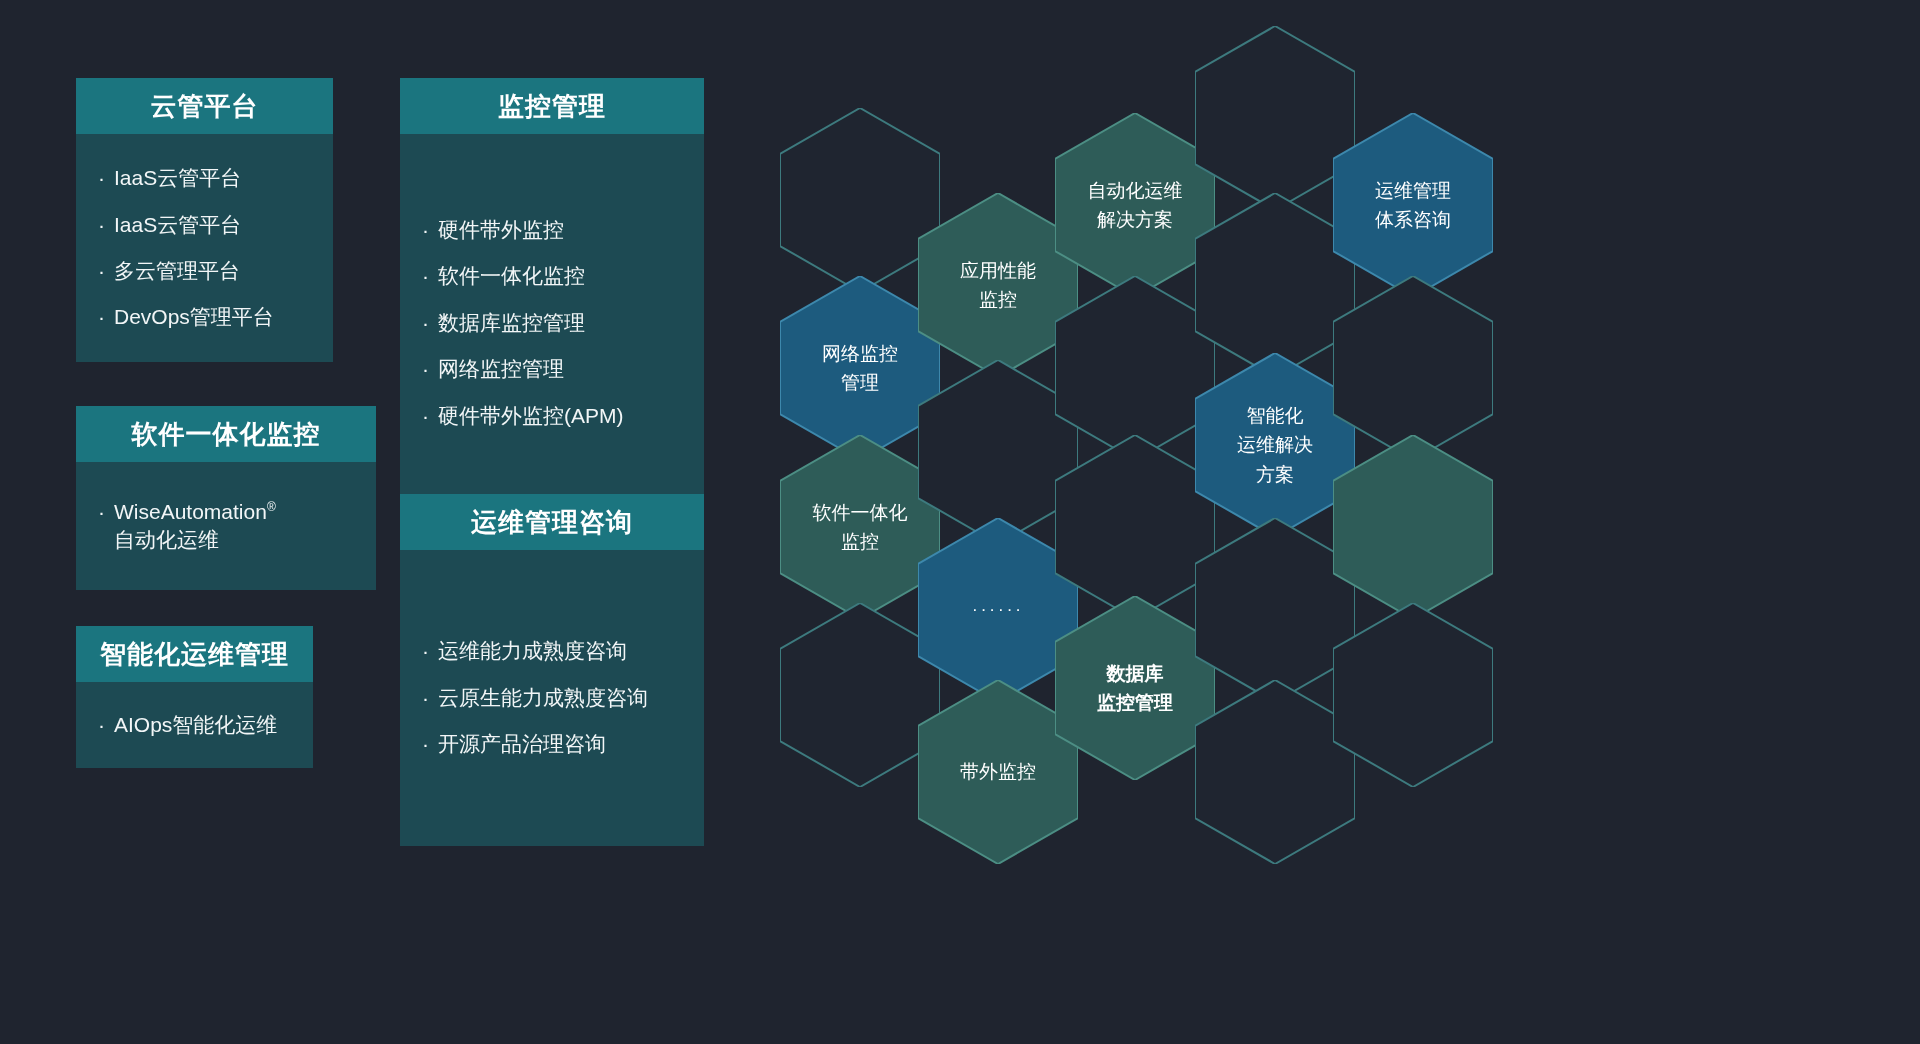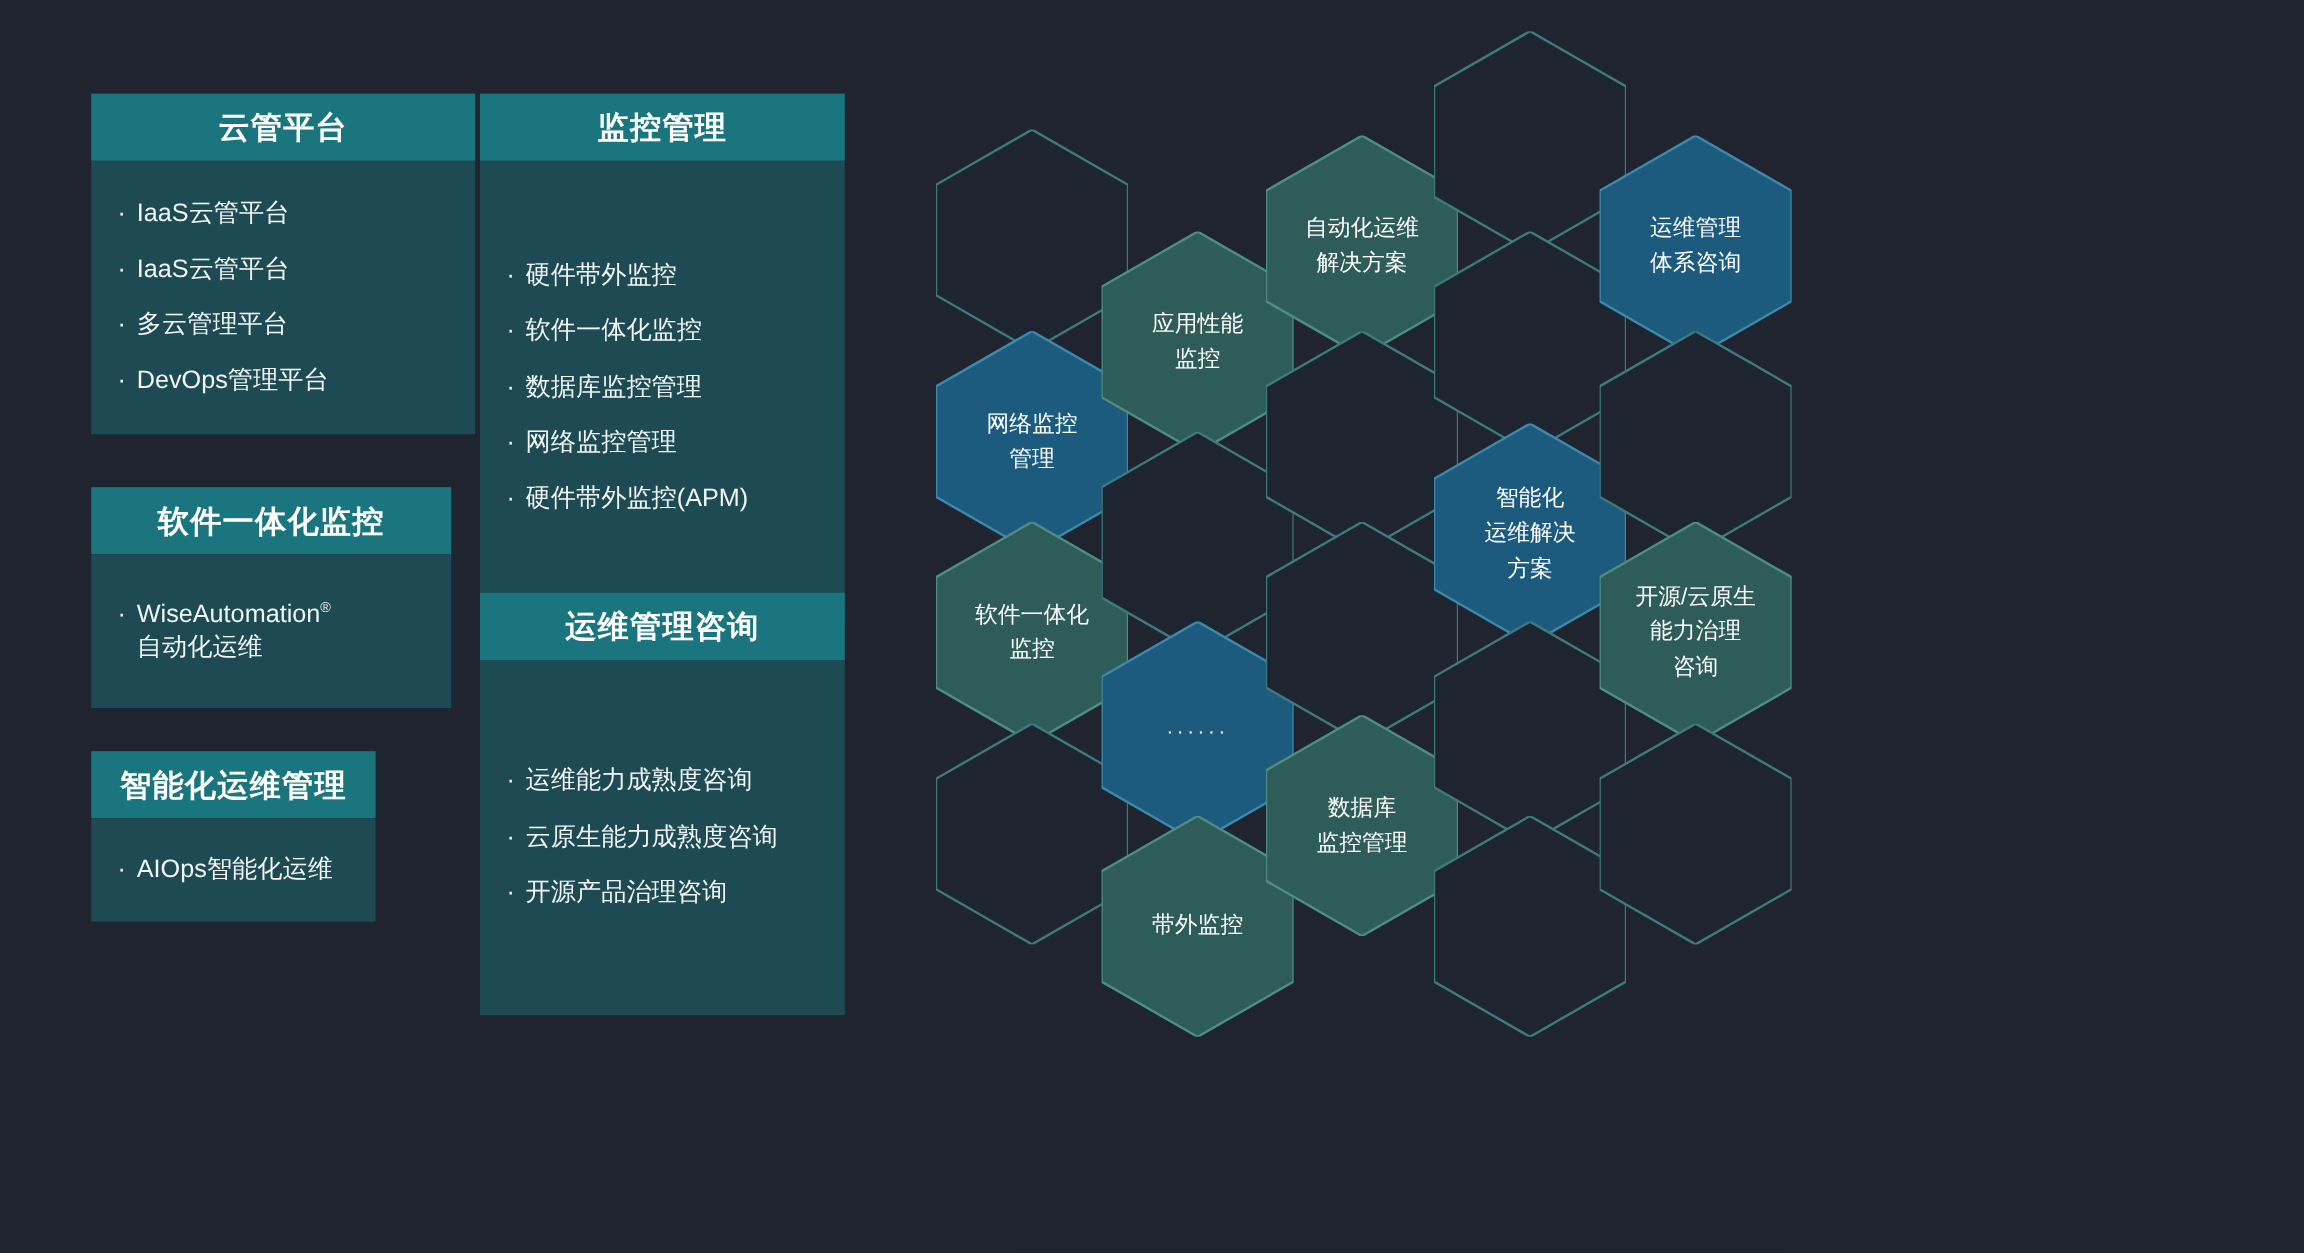--- a/index.html
+++ b/index.html
@@ -65,21 +65,21 @@
     width: 16px;
     text-align: left;
     color: #f2f6f7;
     font-size: 21px;
     line-height: 1.35;
   }
   .bullet-text { flex: 1 1 auto; }
   .bullet-text sup { font-size: 12px; vertical-align: super; }
 
   
-  #card-cloud       { left: 76px;  top: 78px;  width: 320px; border-radius: 20px; }
+  #card-cloud       { left: 76px;  top: 78px;  width: 257px; border-radius: 20px; }
   #card-cloud .card-body  { height: 228px; }
 
   #card-auto        { left: 76px;  top: 406px; width: 300px; }
   #card-auto .card-body   { height: 128px; }
 
   #card-aiops       { left: 76px;  top: 626px; width: 237px; }
   #card-aiops .card-body  { height: 86px; }
 
   #card-monitor     { left: 400px; top: 78px;  width: 304px; }
   #card-monitor .card-body { height: 378px; }
@@ -271,21 +271,21 @@
       <div class="hex" style="left: 375px; top: 368px;">
         <svg viewBox="0 0 160 184">
           <polygon points="80,0 160,46 160,138 80,184 0,138 0,46" fill="#1f2530" stroke="#3d7a7e" stroke-width="2"></polygon>
         </svg>
       </div>
       <div class="hex" style="left: 375px; top: 527px;">
         <svg viewBox="0 0 160 184">
           <polygon points="80,0 160,46 160,138 80,184 0,138 0,46" fill="#1f2530" stroke="#3d7a7e" stroke-width="2"></polygon>
         </svg>
       </div>
-      <div class="hex" style="left: 375px; top: 688px;">
+      <div class="hex" style="left: 375px; top: 688px; font-weight: bold;">
         <svg viewBox="0 0 160 184">
           <polygon points="80,0 160,46 160,138 80,184 0,138 0,46" fill="#2e5c58" stroke="#4c8e84" stroke-width="2"></polygon>
         </svg>
         <div class="hex-label">数据库<br>监控管理</div>
       </div>
       <div class="hex" style="left: 515px; top: 118px;">
         <svg viewBox="0 0 160 184">
           <polygon points="80,0 160,46 160,138 80,184 0,138 0,46" fill="#1f2530" stroke="#3d7a7e" stroke-width="2"></polygon>
         </svg>
       </div>
@@ -318,21 +318,20 @@
       </div>
       <div class="hex" style="left: 653px; top: 368px;">
         <svg viewBox="0 0 160 184">
           <polygon points="80,0 160,46 160,138 80,184 0,138 0,46" fill="#1f2530" stroke="#3d7a7e" stroke-width="2"></polygon>
         </svg>
       </div>
       <div class="hex" style="left: 653px; top: 527px;">
         <svg viewBox="0 0 160 184">
           <polygon points="80,0 160,46 160,138 80,184 0,138 0,46" fill="#2e5c58" stroke="#4c8e84" stroke-width="2"></polygon>
         </svg>
-        <div class="hex-label">开源/云原生<br>能力治理<br>咨询</div>
       </div>
       <div class="hex" style="left: 653px; top: 695px;">
         <svg viewBox="0 0 160 184">
           <polygon points="80,0 160,46 160,138 80,184 0,138 0,46" fill="#1f2530" stroke="#3d7a7e" stroke-width="2"></polygon>
         </svg>
       </div>
     </div>
 
 </div>
 

